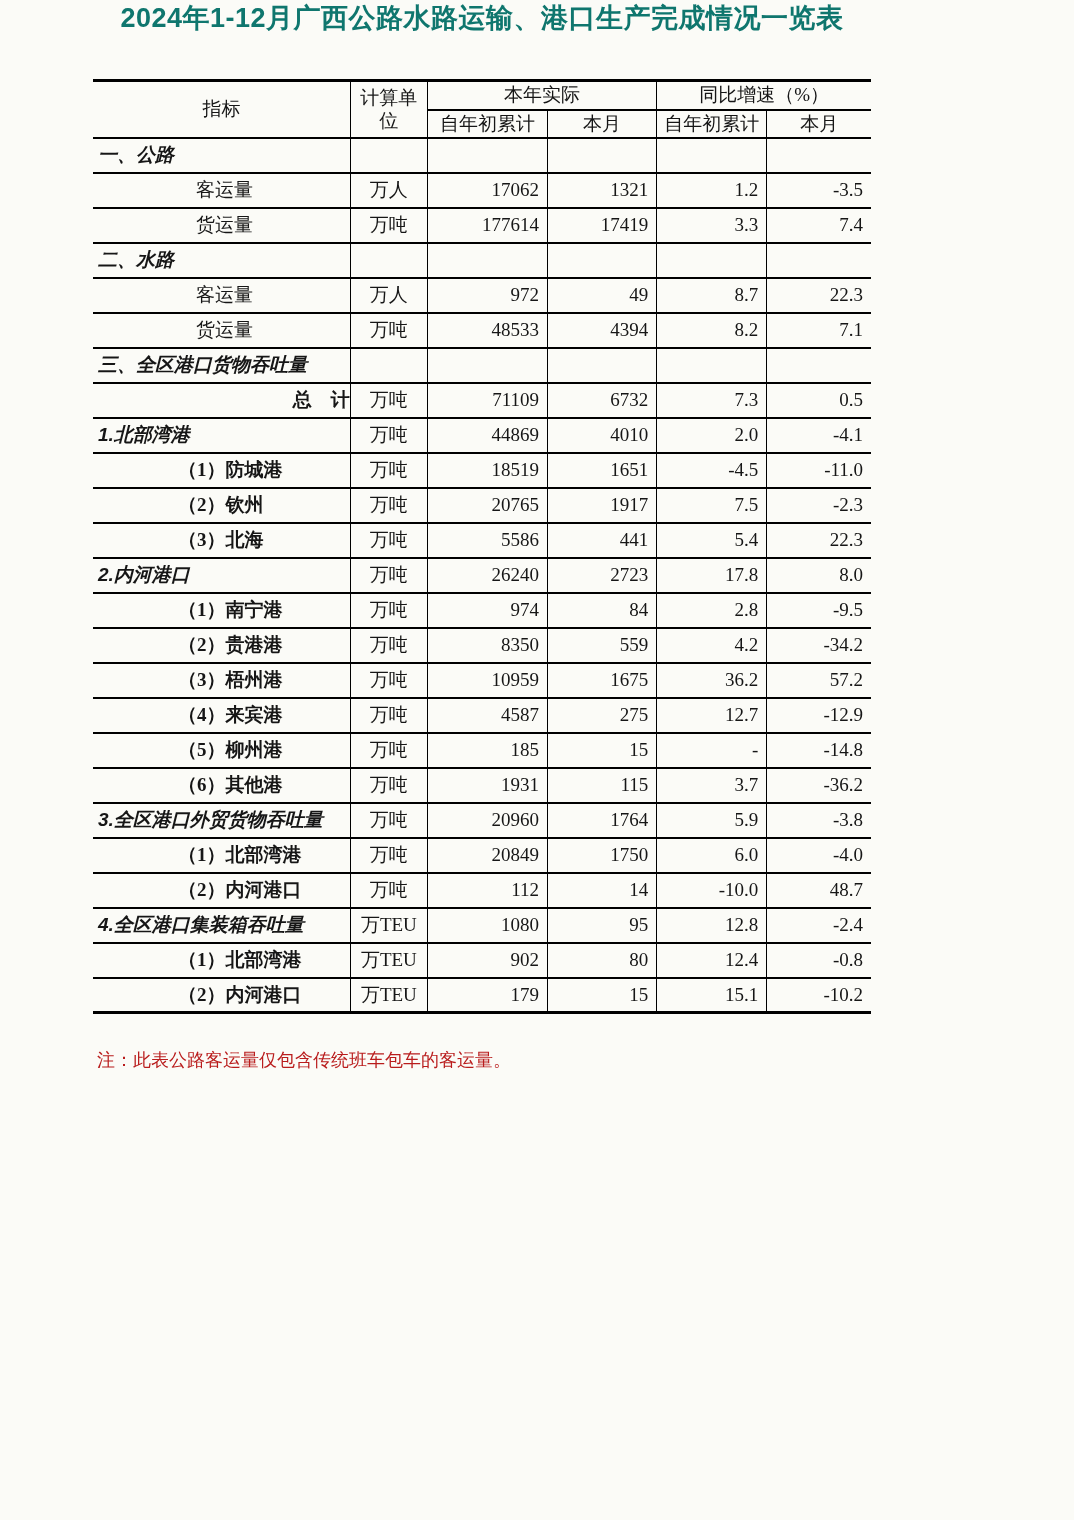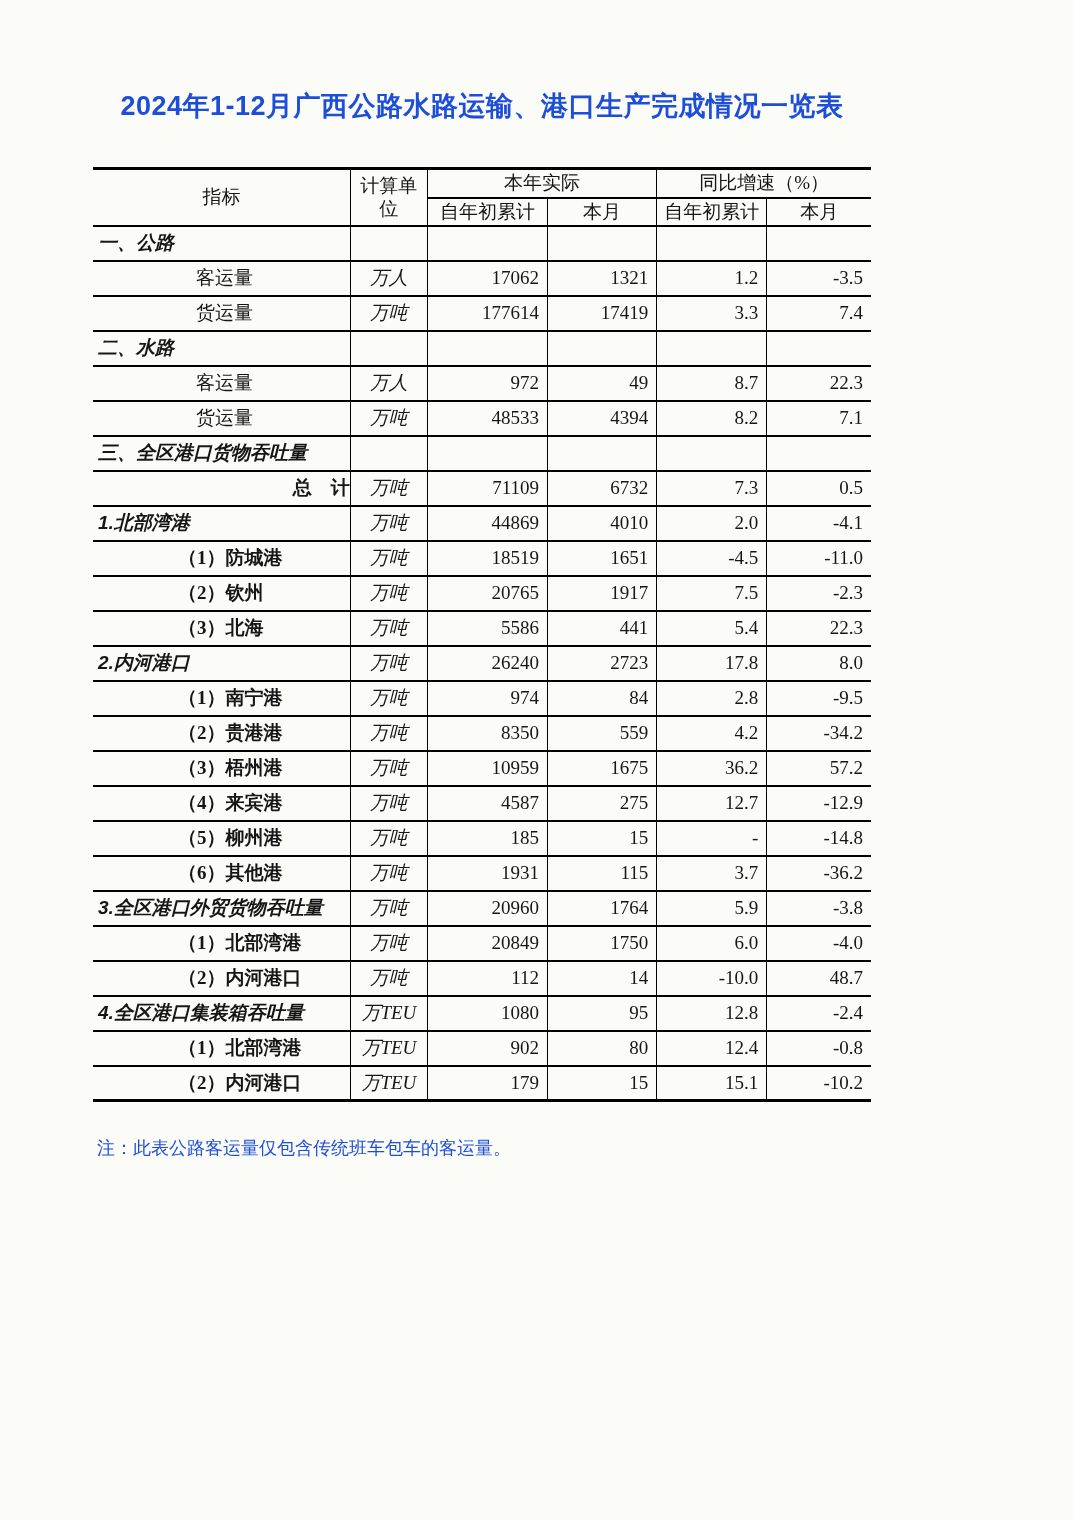--- a/index.html
+++ b/index.html
@@ -9,26 +9,25 @@
     font-family: "Liberation Serif", "DejaVu Serif", serif;
     color: #161616;
     position: relative;
   }
   .content {
     position: absolute;
     left: 93px; top: 0;
     width: 778px;
   }
   .doc-title {
-    margin-top: 88px;
     text-align: center;
     font-family: "Liberation Sans", "DejaVu Sans", sans-serif;
     font-weight: bold;
     font-size: 27px;
-    color: #1d4ed8;
+    color: #0f766e;
     letter-spacing: 0.5px;
     white-space: nowrap;
   }
   table.stats {
     margin-top: 43px;
     width: 778px;
     border-collapse: collapse;
     table-layout: fixed;
   }
   table.stats th, table.stats td {
@@ -46,36 +45,36 @@
   th.unit-head {
     word-break: break-all;
     line-height: 1.25;
     padding: 0 9px;
   }
   .bl0 { border-left: none !important; }
   .br0 { border-right: none !important; }
   tbody td { height: 35px; vertical-align: middle; }
   tbody tr:last-child td { border-bottom: 3px solid #000; }
   .c-label { text-align: left; white-space: nowrap; }
-  .c-unit  { text-align: center; font-style: italic; }
+  .c-unit  { text-align: center; }
   .c-num   { text-align: right; padding-right: 8px; }
   tr.r-section .c-label {
     font-family: "Liberation Sans", "DejaVu Sans", sans-serif;
     font-weight: bold;
     padding-left: 5px;
     font-style: italic;
   }
   tr.r-total .c-label { font-weight: bold; padding-left: 102px; text-align: right; }
   tr.r-item  .c-label { padding-left: 103px; }
   tr.r-paren .c-label { padding-left: 85px; font-weight: bold; }
   .doc-note {
     margin-top: 34px;
     padding-left: 4px;
     font-size: 18px;
-    color: #1d4ed8;
+    color: #b91c1c;
   }
 </style>
 </head>
 <body>
 
 <div class="content">
 
   <div class="doc-title">2024年1-12月广西公路水路运输、港口生产完成情况一览表</div>
 
   <table class="stats">

